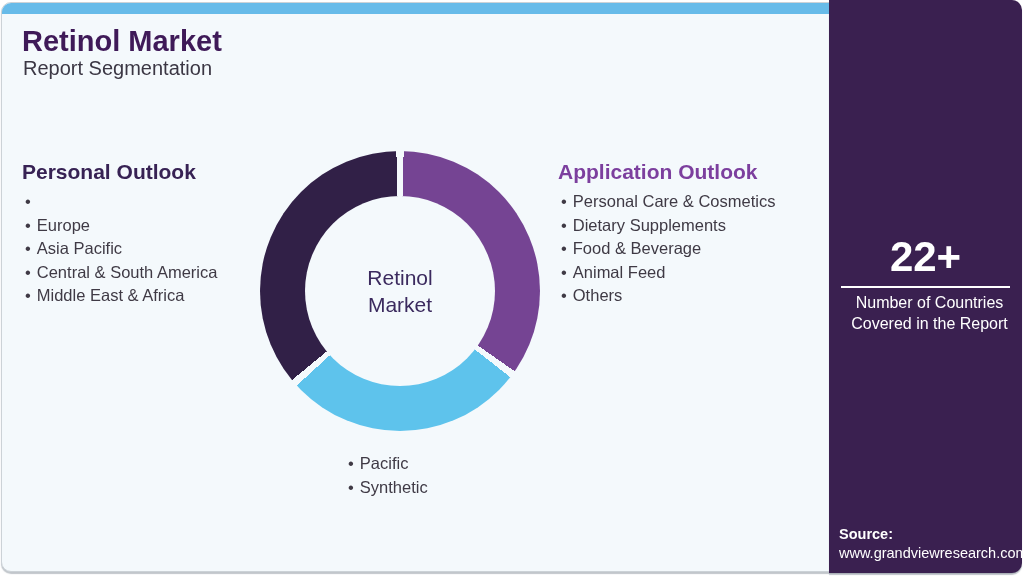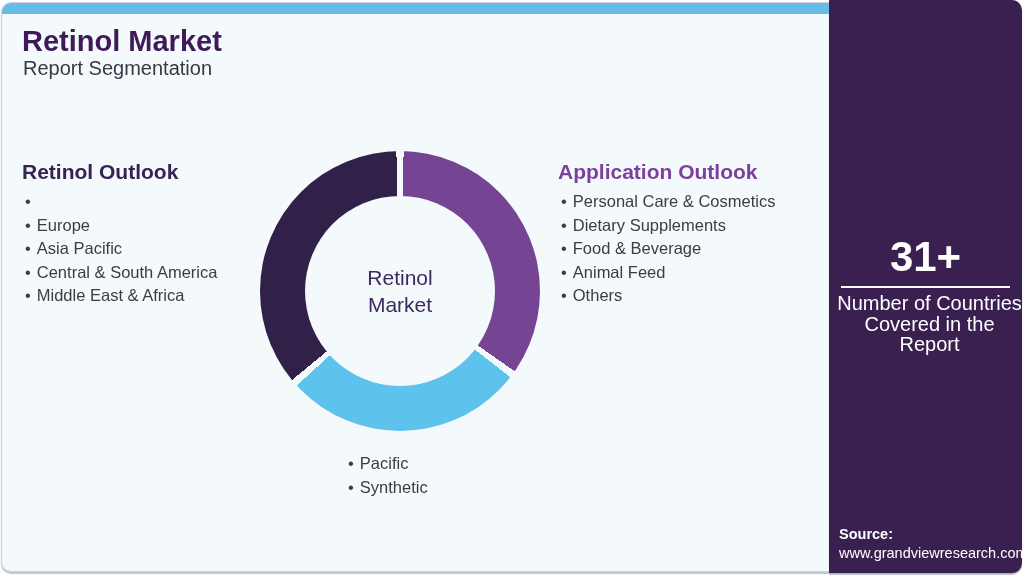--- a/index.html
+++ b/index.html
@@ -89,39 +89,39 @@
   .stat-value {
     position: absolute; top: 233px; left: 0; width: 100%;
     text-align: center; font-size: 42px; font-weight: bold;
   }
   .stat-divider {
     position: absolute; top: 286px; left: 12px;
     width: 169px; border-top: 2px solid #ffffff;
   }
   .stat-label {
     position: absolute; top: 293px; left: 0; width: 100%;
-    text-align: center; font-size: 20px; line-height: 20.5px;
+    text-align: center; font-size: 16px; line-height: 20.5px;
     white-space: pre-line;
     padding-left: 8px;
   }
   .source { position: absolute; left: 10px; bottom: 12px; }
   .source-label { font-size: 14.5px; font-weight: bold; }
   .source-url { font-size: 14.5px; margin-top: 3px; white-space: nowrap; }
 </style>
 </head>
 <body>
 
 <div class="card"></div>
 <div class="topbar"></div>
 
 <div class="page-title">Retinol Market</div>
 <div class="page-subtitle">Report Segmentation</div>
 
 <div class="section section-regional">
-  <div class="section-heading">Retinol Outlook</div>
+  <div class="section-heading">Personal Outlook</div>
   <div>
 
       <div class="li">
         <span class="dot">•</span>
       </div>
 
       <div class="li">
         <span class="dot">•</span>
         <span>Europe</span>
       </div>
@@ -190,21 +190,21 @@
 </div>
 
 <div class="donut" style="background: conic-gradient(rgb(244, 249, 252) 0deg, rgb(244, 249, 252) 1.5deg, rgb(117, 68, 147) 1.5deg, rgb(117, 68, 147) 125deg, rgb(244, 249, 252) 125deg, rgb(244, 249, 252) 126.5deg, rgb(244, 249, 252) 126.5deg, rgb(244, 249, 252) 128deg, rgb(94, 195, 236) 128deg, rgb(94, 195, 236) 227.5deg, rgb(244, 249, 252) 227.5deg, rgb(244, 249, 252) 229deg, rgb(244, 249, 252) 229deg, rgb(244, 249, 252) 230.5deg, rgb(49, 32, 71) 230.5deg, rgb(49, 32, 71) 358.5deg, rgb(244, 249, 252) 358.5deg, rgb(244, 249, 252) 360deg);">
   <div class="donut-hole">
     <div class="donut-center-label">Retinol
 Market</div>
   </div>
 </div>
 
 <div class="sidebar">
-  <div class="stat-value">31+</div>
+  <div class="stat-value">22+</div>
   <div class="stat-divider"></div>
   <div class="stat-label">Number of Countries
 Covered in the Report</div>
   <div class="source">
     <div class="source-label">Source:</div>
     <div class="source-url">www.grandviewresearch.com</div>
   </div>
 </div>
 
 </body></html>

